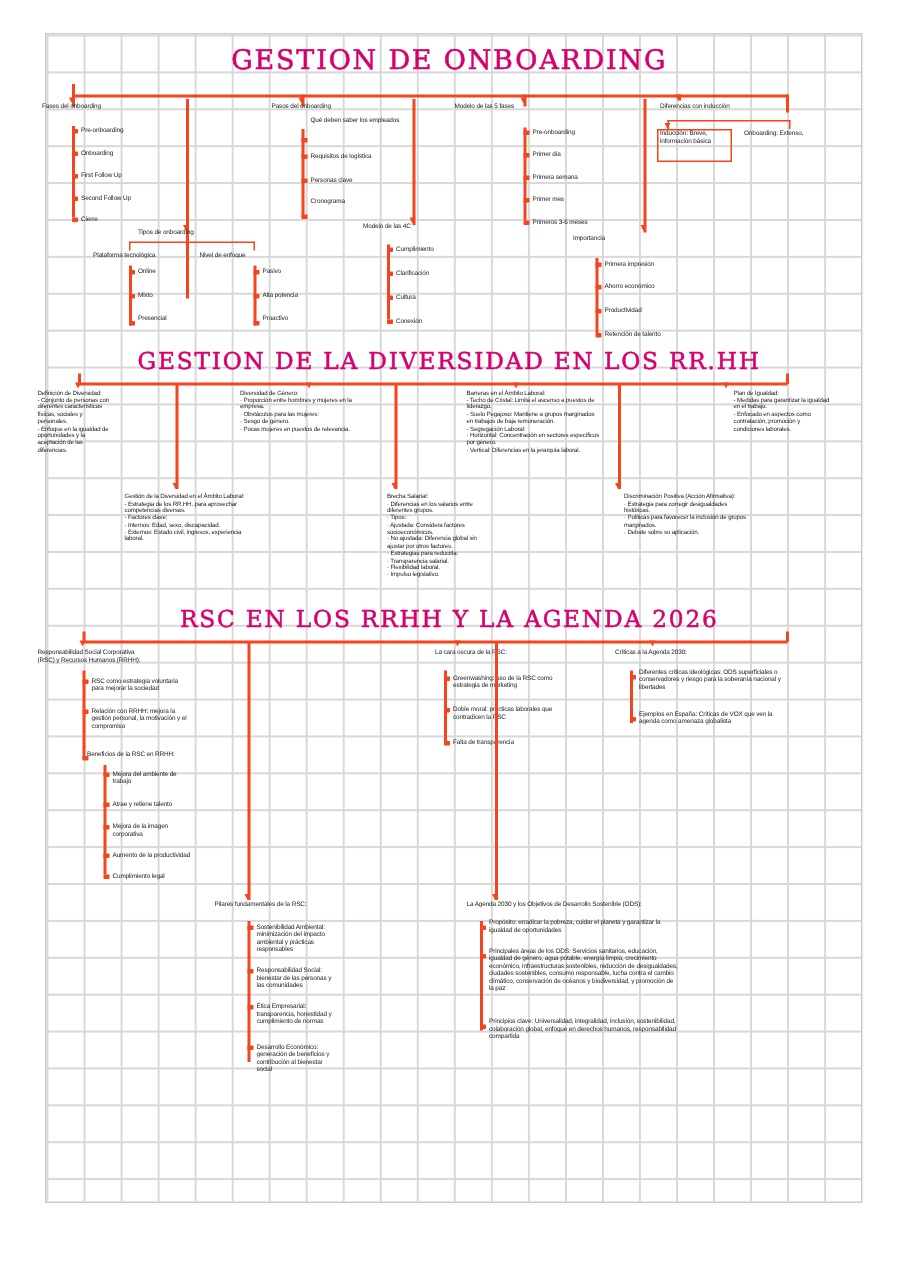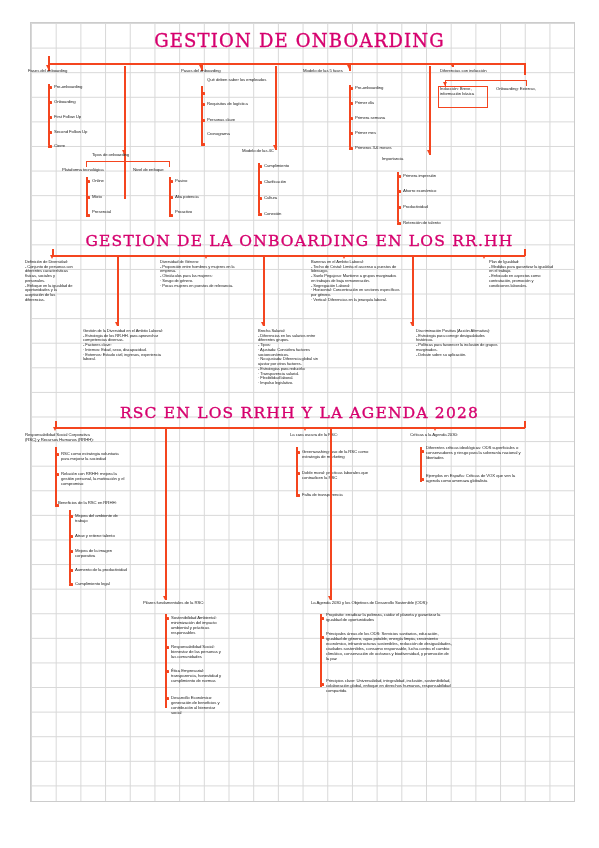--- a/index.html
+++ b/index.html
@@ -189,21 +189,21 @@
   <div class="vl" style="left:397px; top:172px; height:50px;"></div>
   <div class="tick" style="left:397px; top:175px;"></div>
   <div class="node lf" style="left:403px; top:173px;">Primera impresión</div>
   <div class="tick" style="left:397px; top:190px;"></div>
   <div class="node lf" style="left:403px; top:188px;">Ahorro económico</div>
   <div class="tick" style="left:397px; top:206px;"></div>
   <div class="node lf" style="left:403px; top:204px;">Productividad</div>
   <div class="tick" style="left:397px; top:222px;"></div>
   <div class="node lf" style="left:403px; top:220px;">Retención de talento</div>
 
-  <div class="title" id="title-2">GESTION DE LA ONBOARDING EN LOS RR.HH</div>
+  <div class="title" id="title-2">GESTION DE LA DIVERSIDAD EN LOS RR.HH</div>
 
   <div class="hl" style="left:52px; top:255px; width:473px;"></div>
   <div class="vl" style="left:52px; top:249px; height:7px;"></div>
   <div class="vl" style="left:524px; top:249px; height:7px;"></div>
   <div class="arw" style="left:49.5px; top:255px;"></div>
   <div class="arw" style="left:203.5px; top:255px;"></div>
   <div class="arw" style="left:341.5px; top:255px;"></div>
   <div class="arw" style="left:481.5px; top:255px;"></div>
 
   <div class="node blk" style="left:25px; top:260px; width:92px;">Definición de Diversidad:
@@ -263,21 +263,21 @@
 · Transparencia salarial.
 · Flexibilidad laboral.
 · Impulso legislativo.</div>
   <div class="node blk" style="left:416px; top:329px; width:160px;">Discriminación Positiva (Acción Afirmativa):
 - Estrategia para corregir desigualdades
 históricas.
 - Políticas para favorecer la inclusión de grupos
 marginados.
 - Debate sobre su aplicación.</div>
 
-  <div class="title" id="title-3">RSC EN LOS RRHH Y LA AGENDA 2028</div>
+  <div class="title" id="title-3">RSC EN LOS RRHH Y LA AGENDA 2026</div>
 
   <div class="hl" style="left:55px; top:427px; width:470px;"></div>
   <div class="vl" style="left:55px; top:421px; height:7px;"></div>
   <div class="vl" style="left:524px; top:421px; height:7px;"></div>
   <div class="arw" style="left:52.5px; top:427px;"></div>
   <div class="arw" style="left:302.5px; top:427px;"></div>
   <div class="arw" style="left:432.5px; top:427px;"></div>
 
   <div class="node hd" style="left:25px; top:432px; width:120px;">Responsabilidad Social Corporativa
 (RSC) y Recursos Humanos (RRHH):</div>

